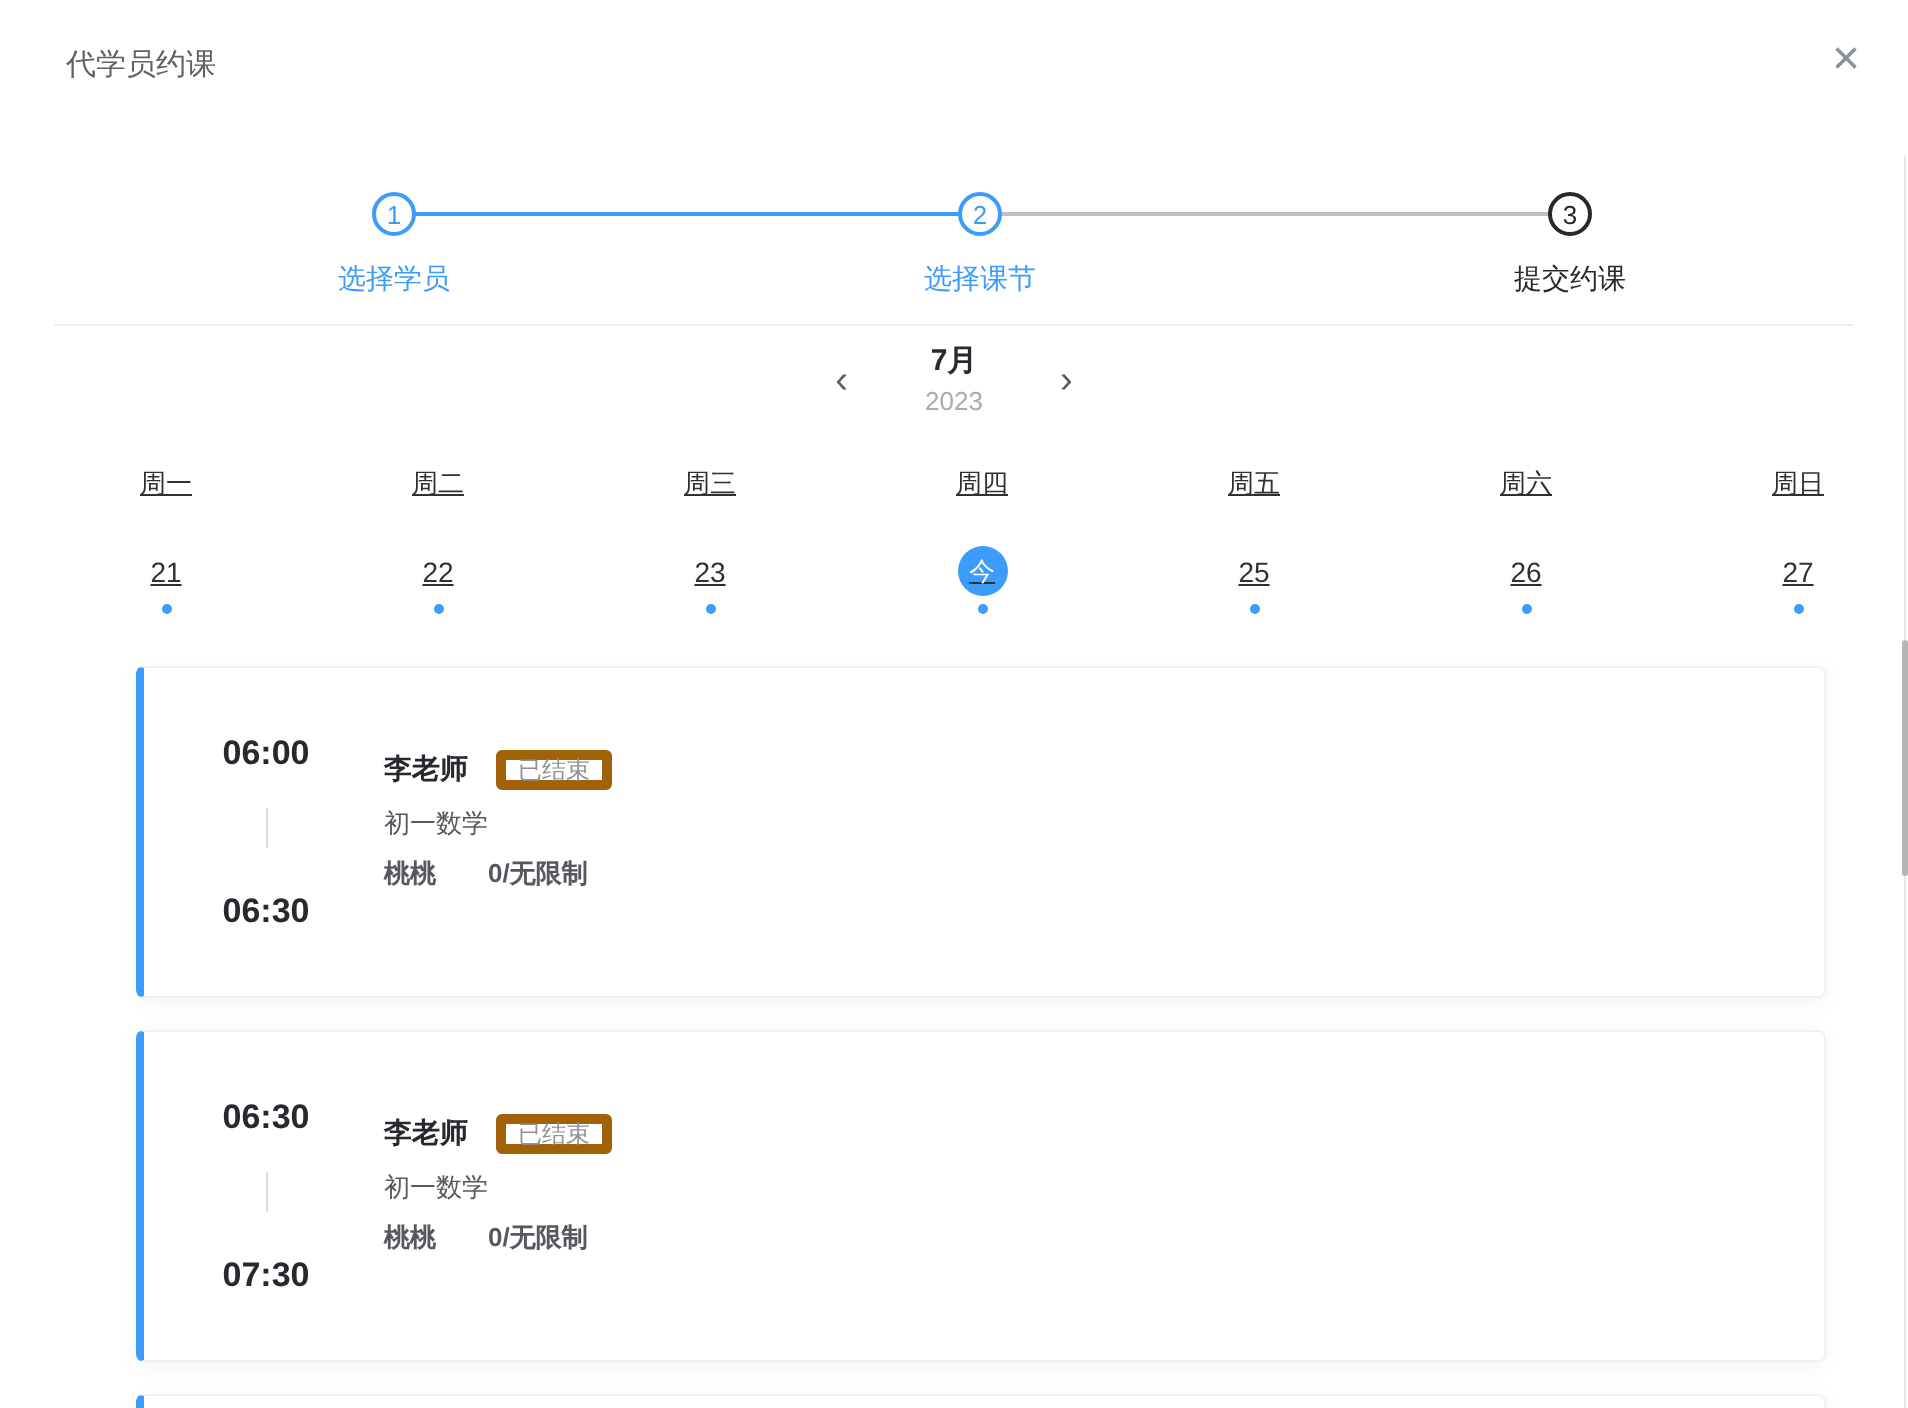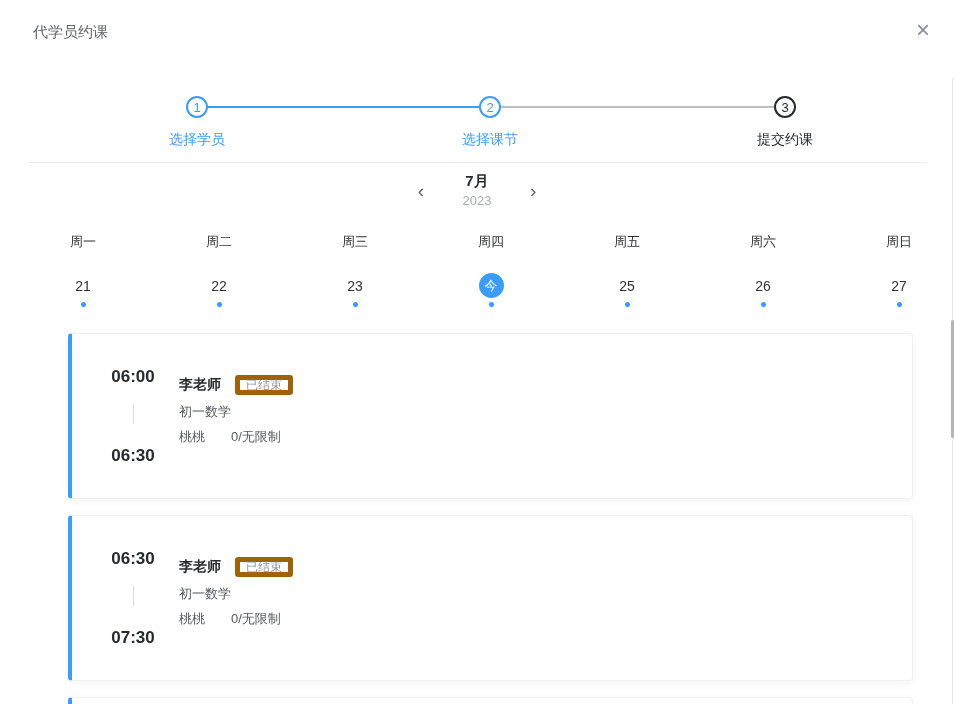--- a/index.html
+++ b/index.html
@@ -33,43 +33,43 @@
   .month-nav { position:absolute; left:0; top:172px; width:954px; display:flex;
     justify-content:center; align-items:center; gap:24px; }
   .nav-btn { font-size:19px; color:#5a5e66; line-height:1; cursor:pointer; background:none;
     border:none; padding:4px 6px; font-family:inherit; }
   .month-block { text-align:center; min-width:46px; }
   .month { font-size:15px; font-weight:700; color:#26292e; line-height:1.25; }
   .year { font-size:13px; color:#a8abb2; line-height:1.25; margin-top:2px; }
   
   .week { position:absolute; left:15px; top:232px; width:952px; display:grid;
     grid-template-columns:repeat(7,1fr); }
-  .day-cell { display:flex; flex-direction:column; align-items:center; cursor:pointer; }
+  .day-cell { display:flex; flex-direction:column; align-items:center; cursor:pointer;text-decoration:underline; }
   .weekday { font-size:13px; color:#303133; height:20px; line-height:20px; }
   .date-wrap { margin-top:21px; height:25px; display:flex; align-items:center; justify-content:center; }
   .date { font-size:14px; color:#303133; }
   .today-circle { width:25px; height:25px; border-radius:50%; background:var(--accent,#3b9cfb);
     color:#fff; font-size:13px; display:flex; align-items:center; justify-content:center; }
   .dot { width:5px; height:5px; border-radius:50%; background:var(--accent,#3b9cfb); margin-top:4px; }
   
   .cards { position:absolute; left:68px; top:333px; width:845px; }
   .card { position:relative; display:flex; height:166px; margin-bottom:16px; background:#fff;
     border:1px solid #f1f1f1; border-left:4px solid var(--accent,#3b9cfb); border-radius:4px;
     box-shadow:0 2px 10px rgba(0,0,0,0.05); cursor:pointer; }
   .time-col { margin-left:30px; width:62px; padding-top:33px; display:flex;
     flex-direction:column; align-items:center; flex:none; }
   .time { font-size:17px; font-weight:700; color:#26292e; line-height:19px; }
   .time-line { width:1px; height:20px; background:#d8dbe0; margin:18px 0 22px; }
-  .details { margin-left:15px; padding-top:41px; }
+  .details { margin-left:28px; padding-top:41px; }
   .teacher-row { display:flex; align-items:center; height:20px; }
   .teacher { font-size:14px; font-weight:700; color:#26292e; }
   .badge { margin-left:14px; font-size:12px; color:#8f9299; border:5px solid #a16207;
     border-radius:3px; padding:0 6px; line-height:18px; height:20px; display:flex; align-items:center; }
   .subject { margin-top:8px; font-size:13px; color:#55585e; line-height:17px; }
-  .student-row { margin-top:8px; display:flex; gap:26px; font-size:13px; color:#55585e; line-height:17px; }
+  .student-row { margin-top:8px; display:flex; gap:26px; font-size:13px; color:#55585e; line-height:17px;font-weight:bold; }
   
   .scroll-track { position:absolute; right:1px; top:78px; bottom:0; width:1px; background:#e7e7e7; }
   .scroll-thumb { position:absolute; right:0; top:320px; width:3px; height:118px;
     border-radius:2px; background:#b5b5b5; cursor:pointer; }
 </style>
 </head>
 <body>
 
 <div class="dialog-title">代学员约课</div>
 <button class="close-btn"><span>×</span></button>

